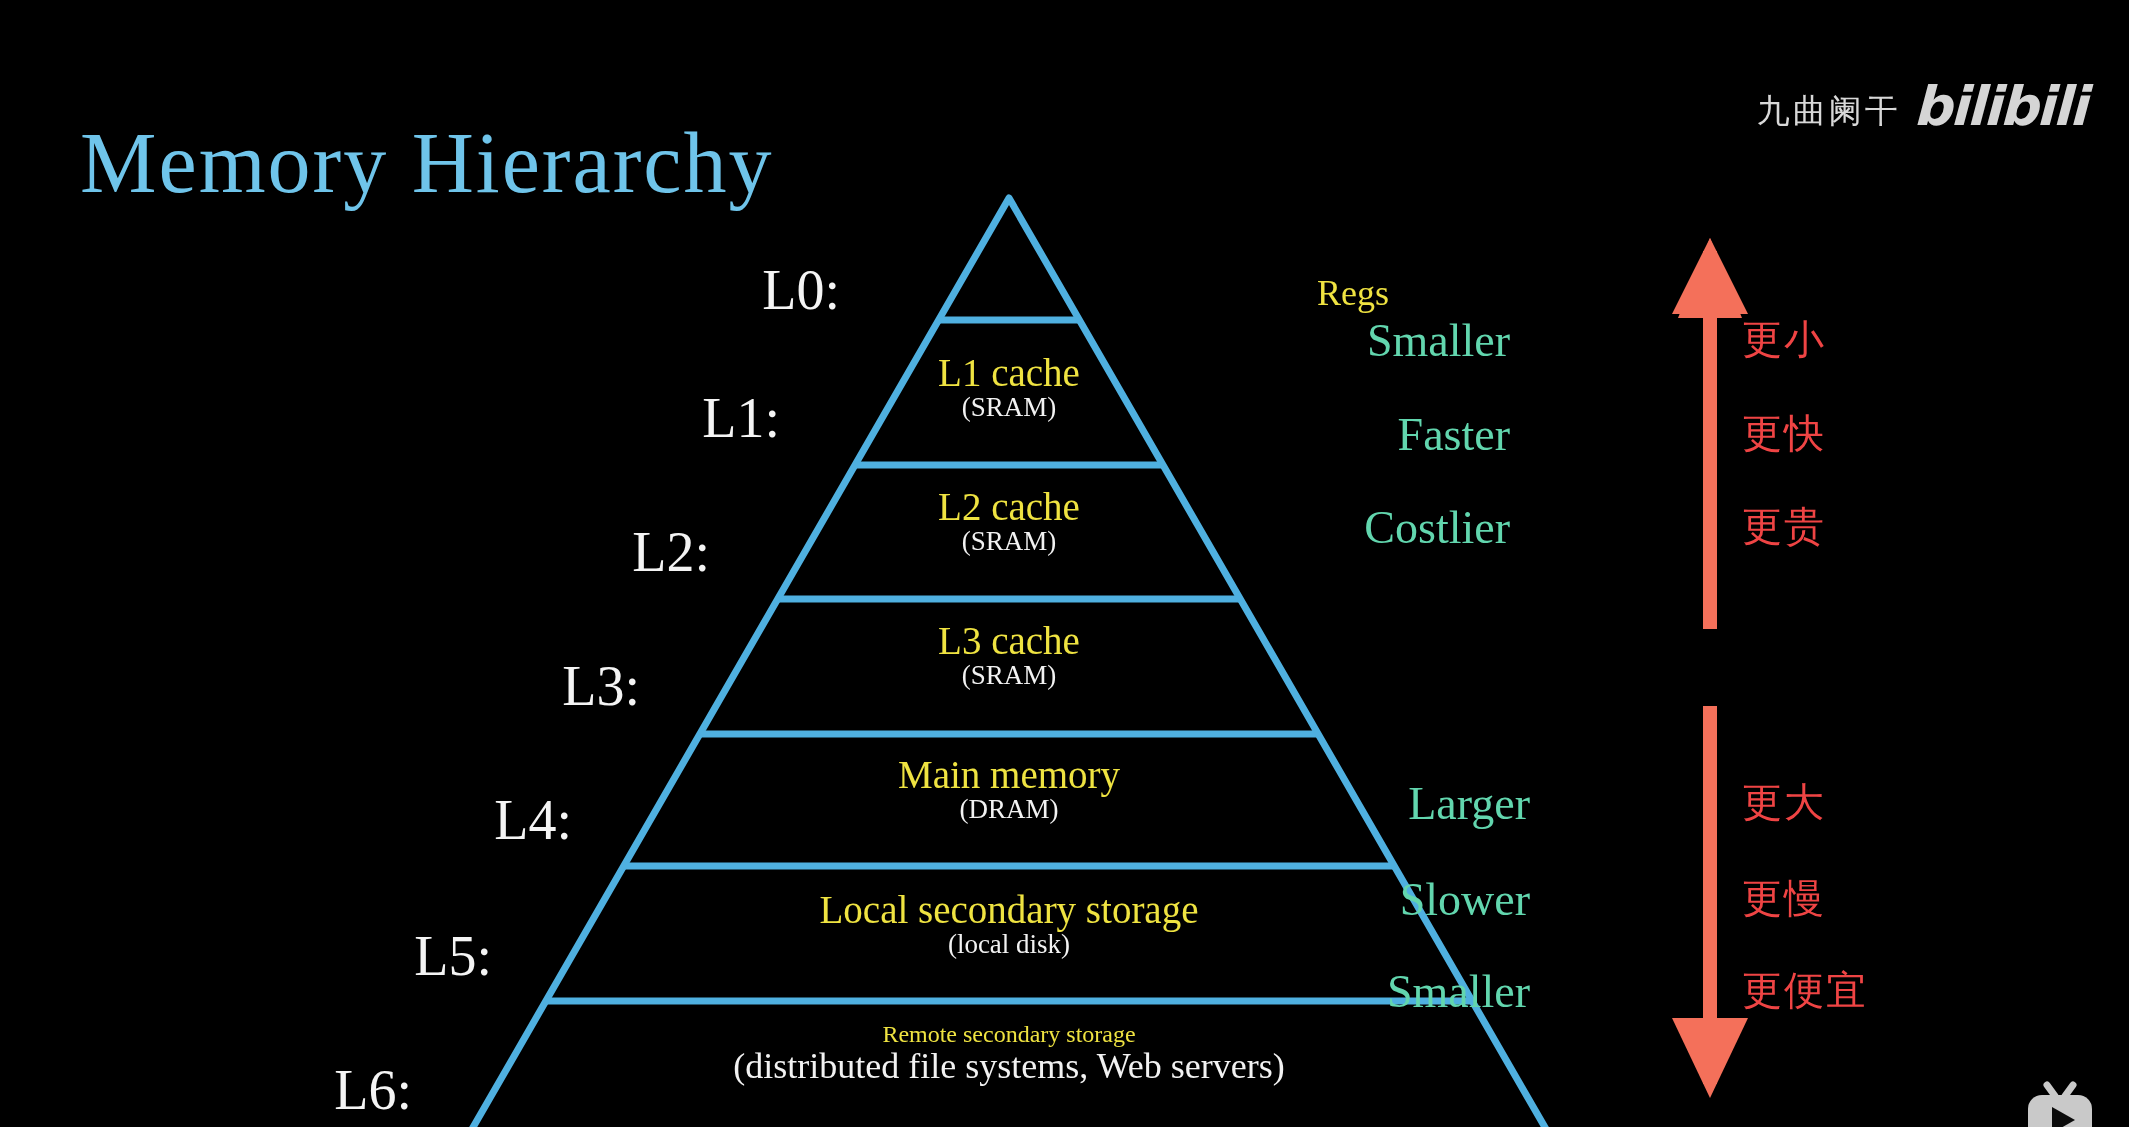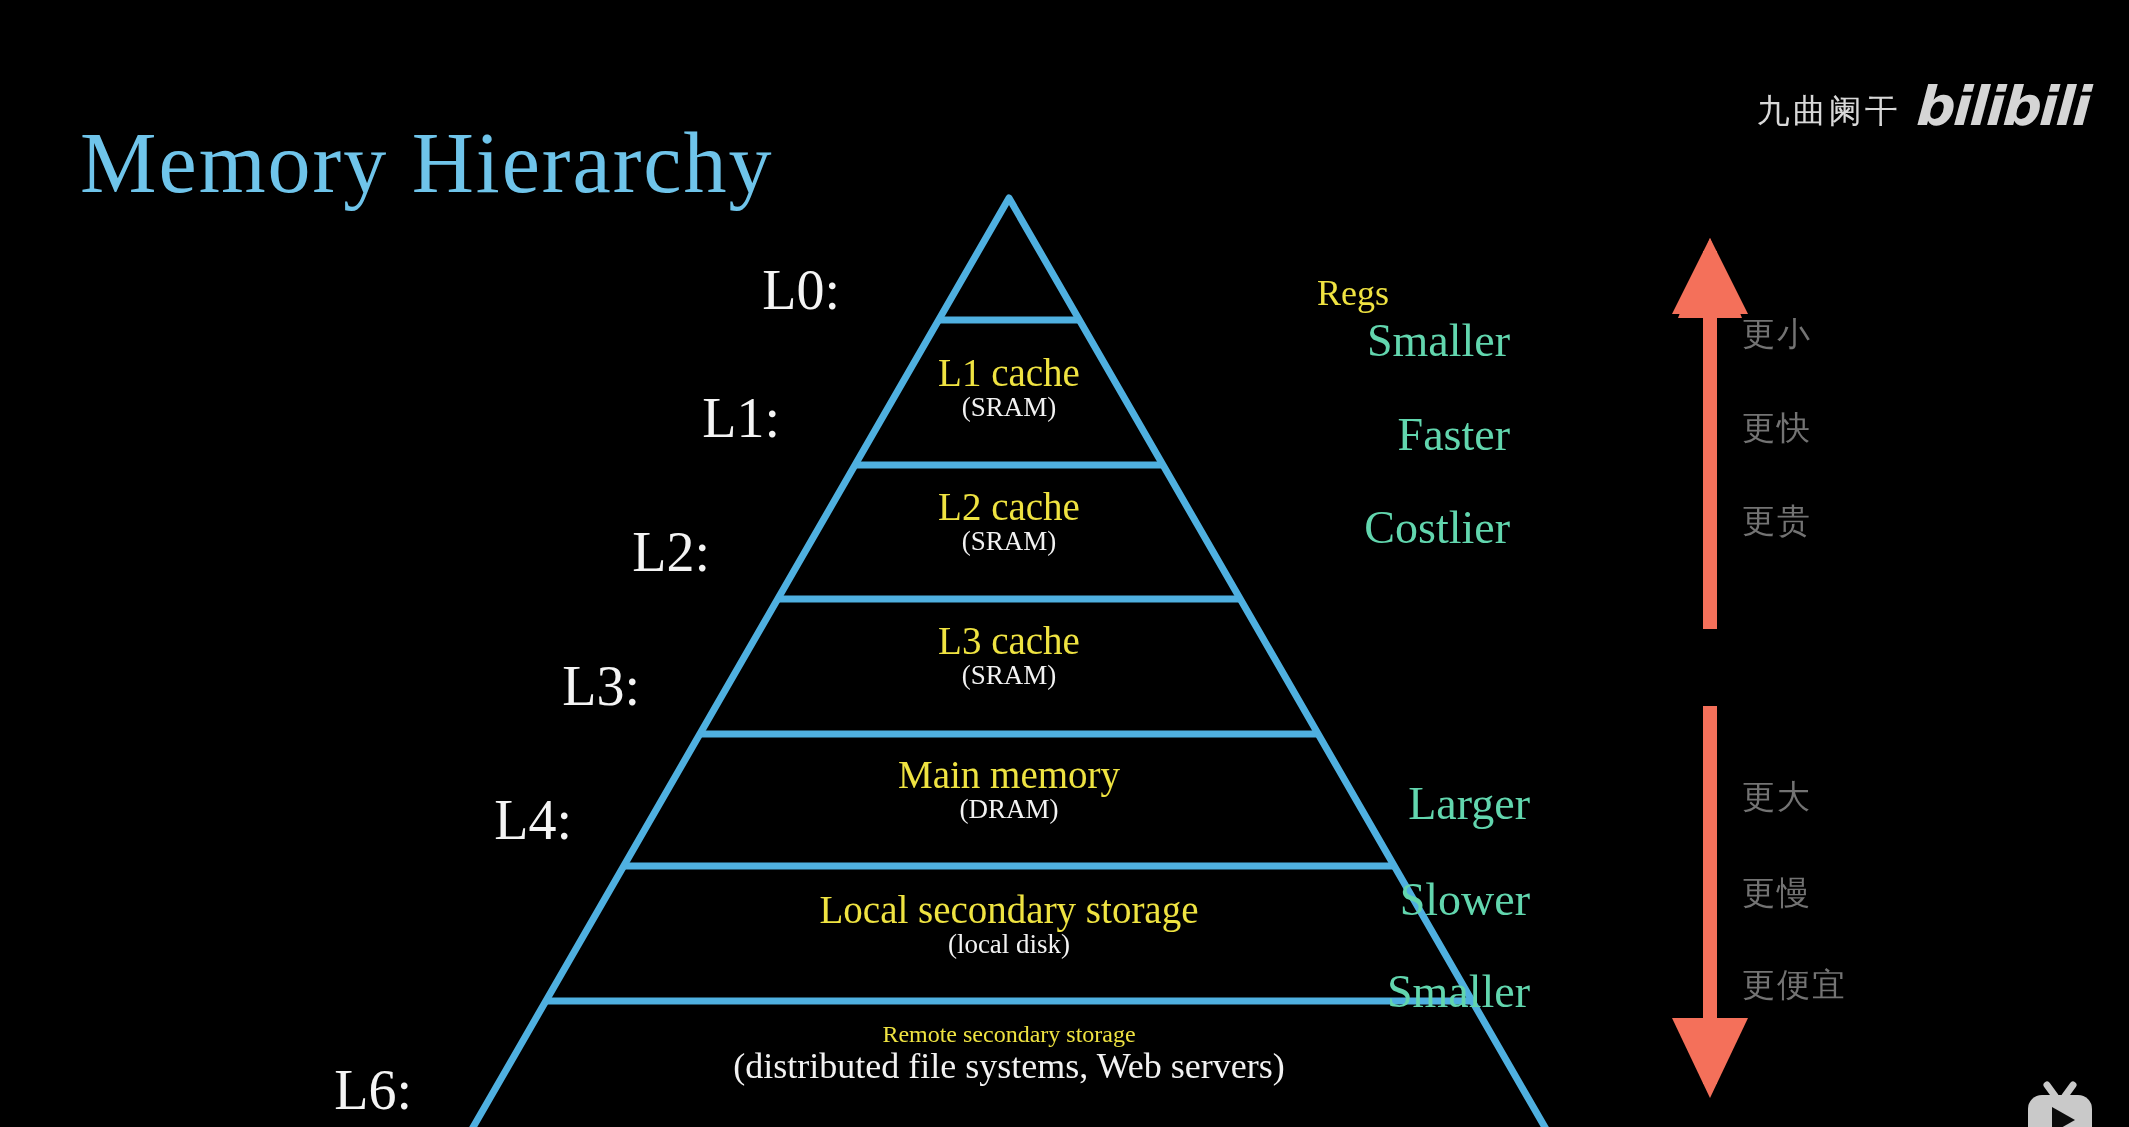--- a/index.html
+++ b/index.html
@@ -109,22 +109,22 @@
   .side-en {
     position: absolute;
     color: #62D6AE;
     font-size: 46px;
     white-space: nowrap;
     text-align: right;
     width: 360px;
   }
   .side-zh {
     position: absolute;
-    color: #737373;
-    font-size: 33px;
+    color: #ef4444;
+    font-size: 40px;
     white-space: nowrap;
     font-family: Liberation Serif, serif;
     letter-spacing: 2px;
   }
 
   
   #tv-icon {
     position: absolute;
     right: 30px;
     bottom: 22px;
@@ -154,20 +154,21 @@
     <line x1="700" y1="688" x2="1318" y2="688" stroke="#4FB0E0" stroke-width="7"></line>
     <line x1="624" y1="820" x2="1394" y2="820" stroke="#4FB0E0" stroke-width="7"></line>
     <line x1="546" y1="955" x2="1472" y2="955" stroke="#4FB0E0" stroke-width="7"></line>
   </svg>
 
   <div class="lv-label" style="left:540px; top:212px; width:300px;">L0:</div>
   <div class="lv-label" style="left:480px; top:340px; width:300px;">L1:</div>
   <div class="lv-label" style="left:410px; top:474px; width:300px;">L2:</div>
   <div class="lv-label" style="left:340px; top:608px; width:300px;">L3:</div>
   <div class="lv-label" style="left:272px; top:742px; width:300px;">L4:</div>
+  <div class="lv-label" style="left:192px; top:878px; width:300px;">L5:</div>
   <div class="lv-label" style="left:112px; top:1012px; width:300px;">L6:</div>
 
   <div class="level-text" style="top:228px;text-align:right;">
     <div class="lv-main" style="font-size:36px;">Regs</div>
   </div>
 
   <div class="level-text" style="top:306px;">
     <div class="lv-main">L1 cache</div>
     <div class="lv-sub">(SRAM)</div>
   </div>

